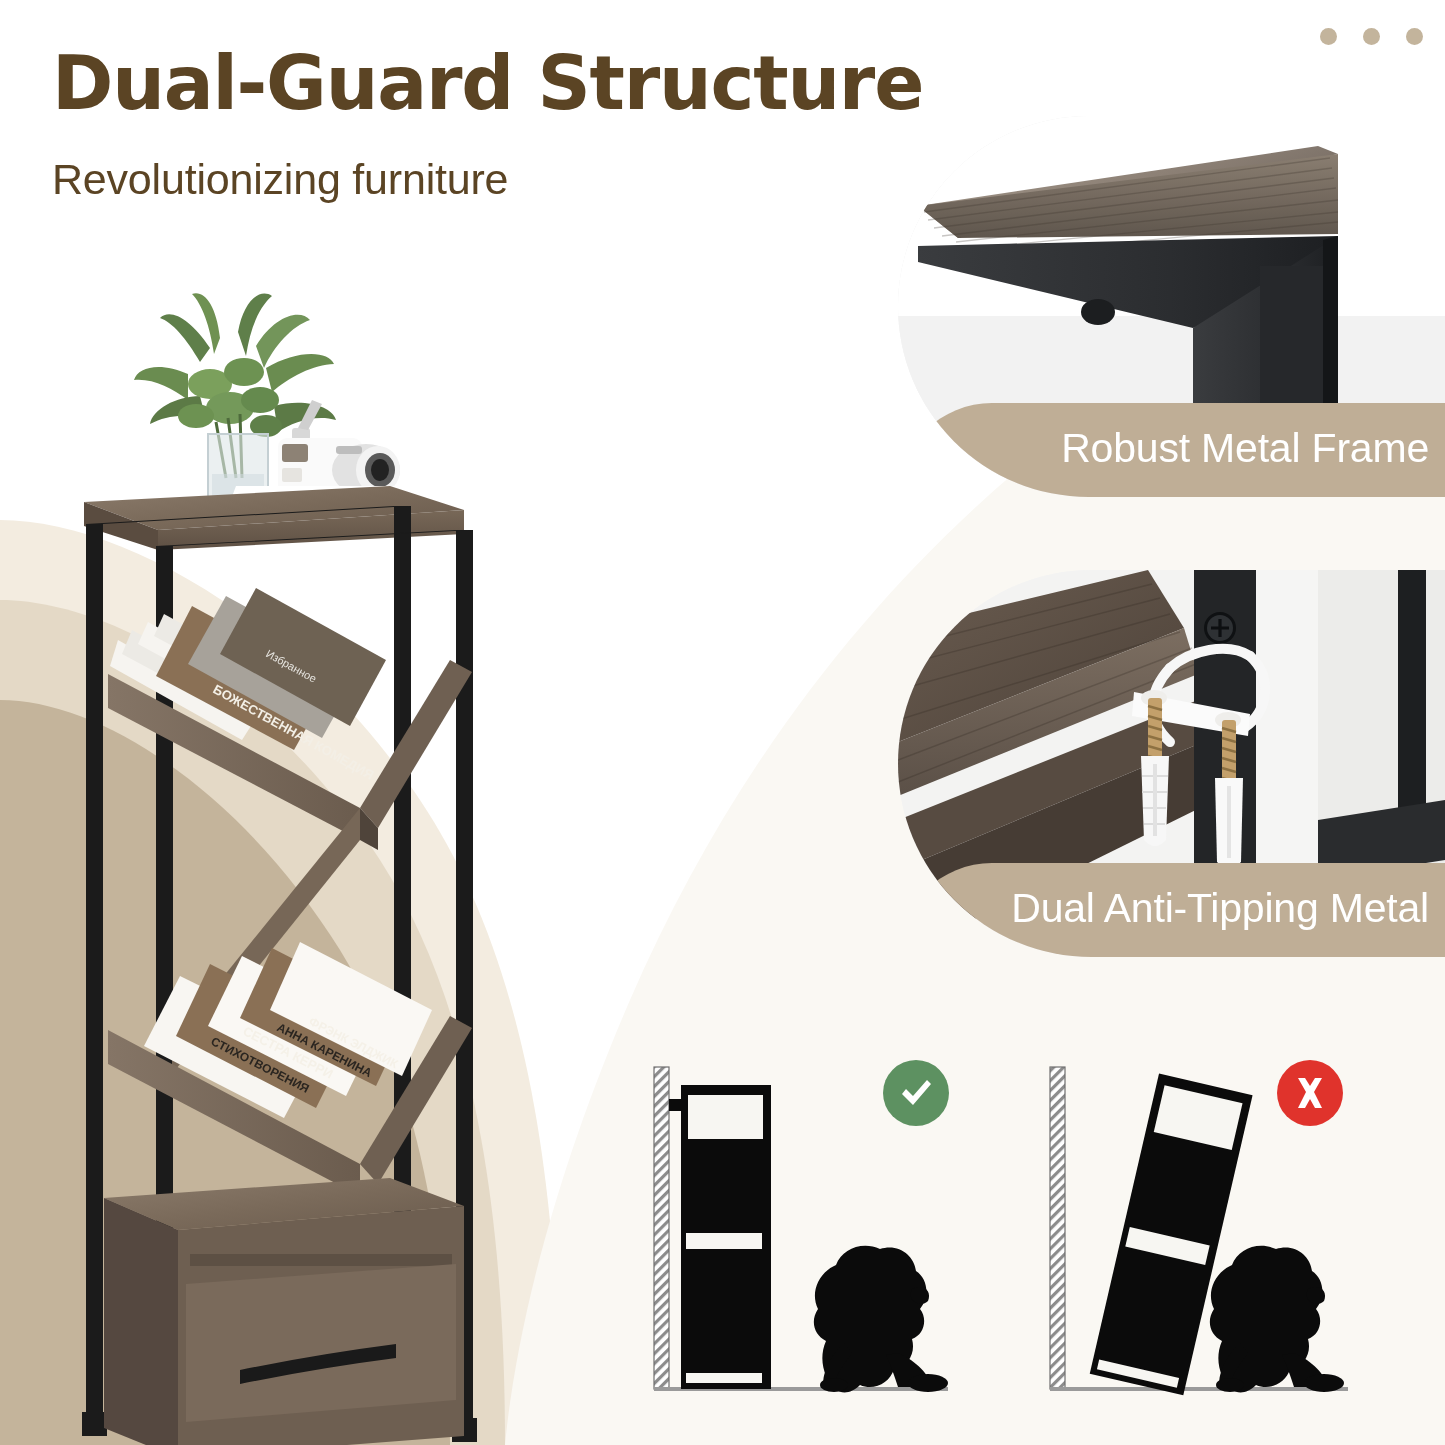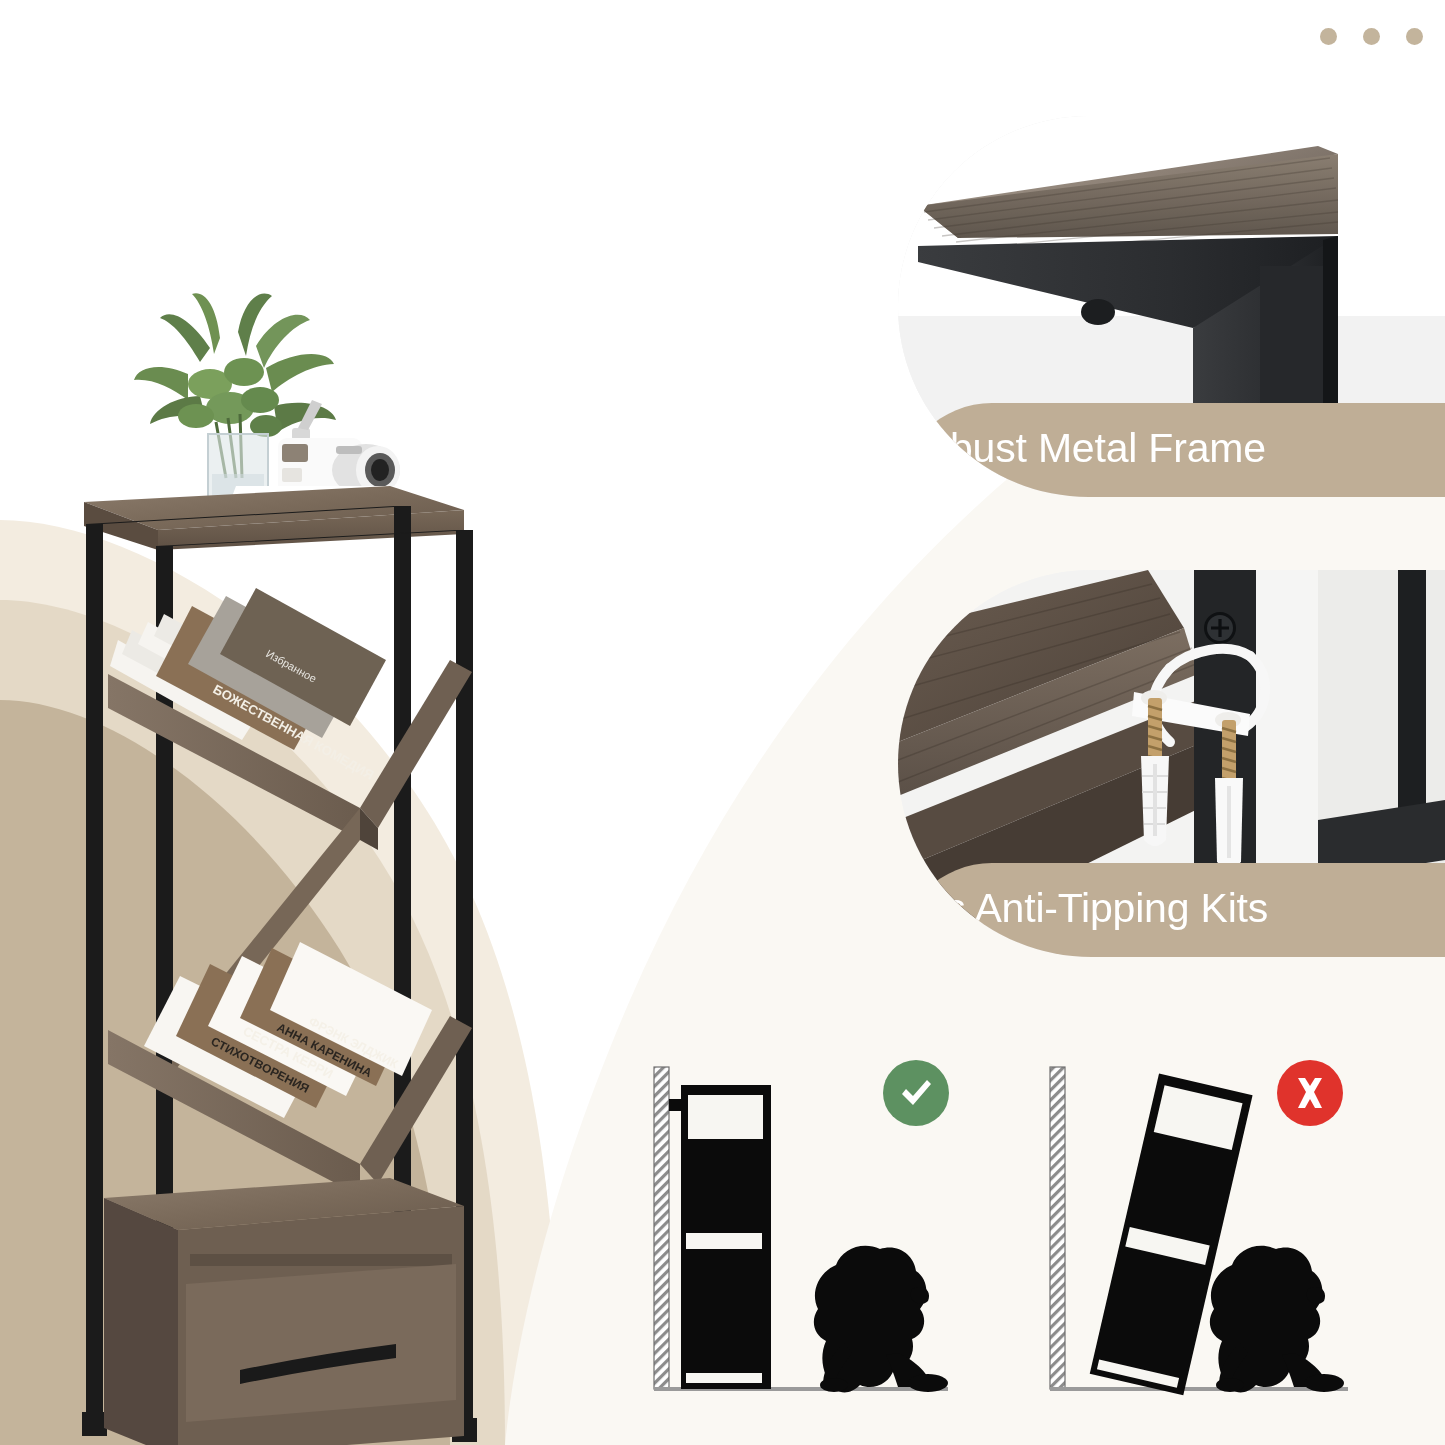--- a/index.html
+++ b/index.html
@@ -36,21 +36,21 @@
 
   
   .callout{position:absolute;overflow:hidden;background:#f4f4f4;
            border-radius:250px 0 0 250px;}
   .callout-photo{position:absolute;inset:0;}
   .callout-photo svg{display:block;width:100%;height:100%;}
   .callout-caption{
     position:absolute;left:0;right:0;bottom:0;height:94px;
     background:#bfae96;
     border-radius:190px 0 0 0;
-    display:flex;align-items:center;justify-content:flex-start;
+    display:flex;align-items:center;justify-content:flex-end;
     padding-right:16px;box-sizing:border-box;
   }
   .callout-caption span{
     color:#ffffff;font-size:41px;letter-spacing:-0.2px;
     white-space:nowrap;padding-bottom:4px;
   }
   #callout-1{left:898px;top:116px;width:547px;height:381px;}
   #callout-2{left:898px;top:570px;width:547px;height:387px;}
 
   
@@ -88,22 +88,23 @@
   </svg>
 </div>
 
 <div class="dots">
   <span class="dot"></span>
   <span class="dot"></span>
   <span class="dot"></span>
 </div>
 
 <div class="headline">
+  <h1 class="title">Dual-Guard Structure</h1>
   <p class="subtitle">
-    <br>
+    <span>Revolutionizing furniture</span><br>
   </p>
 </div>
 
 <div class="product">
   <svg viewBox="0 0 420 1160" preserveAspectRatio="none">
     <defs>
       <linearGradient id="woodTop" x1="0" y1="0" x2="1" y2="1">
         <stop offset="0%" stop-color="#8b7b6b"></stop>
         <stop offset="50%" stop-color="#7a6a5a"></stop>
         <stop offset="100%" stop-color="#6a5b4d"></stop>
@@ -360,21 +361,21 @@
         </g>
         <rect x="255" y="194" width="4" height="72" fill="#e2e2e2"></rect>
       </g>
       <g>
         <path d="M317,208 L345,208 L343,292 Q331,304 319,292 Z" fill="#f9f9f9"></path>
         <rect x="329" y="216" width="4" height="72" fill="#e4e4e4"></rect>
       </g>
     </svg>
   </div>
   <div class="callout-caption">
-    <span>Kits Anti-Tipping Kits</span>
+    <span>Dual Anti-Tipping Metal</span>
   </div>
 </div>
 
 <div class="safety" id="safety-good">
   <svg viewBox="0 0 330 372">
     <defs>
       <pattern id="hatchA" width="7" height="7" patternUnits="userSpaceOnUse" patternTransform="rotate(45)">
         <rect width="7" height="7" fill="#ffffff"></rect>
         <rect width="3.2" height="7" fill="#8c8c8c"></rect>
       </pattern>

